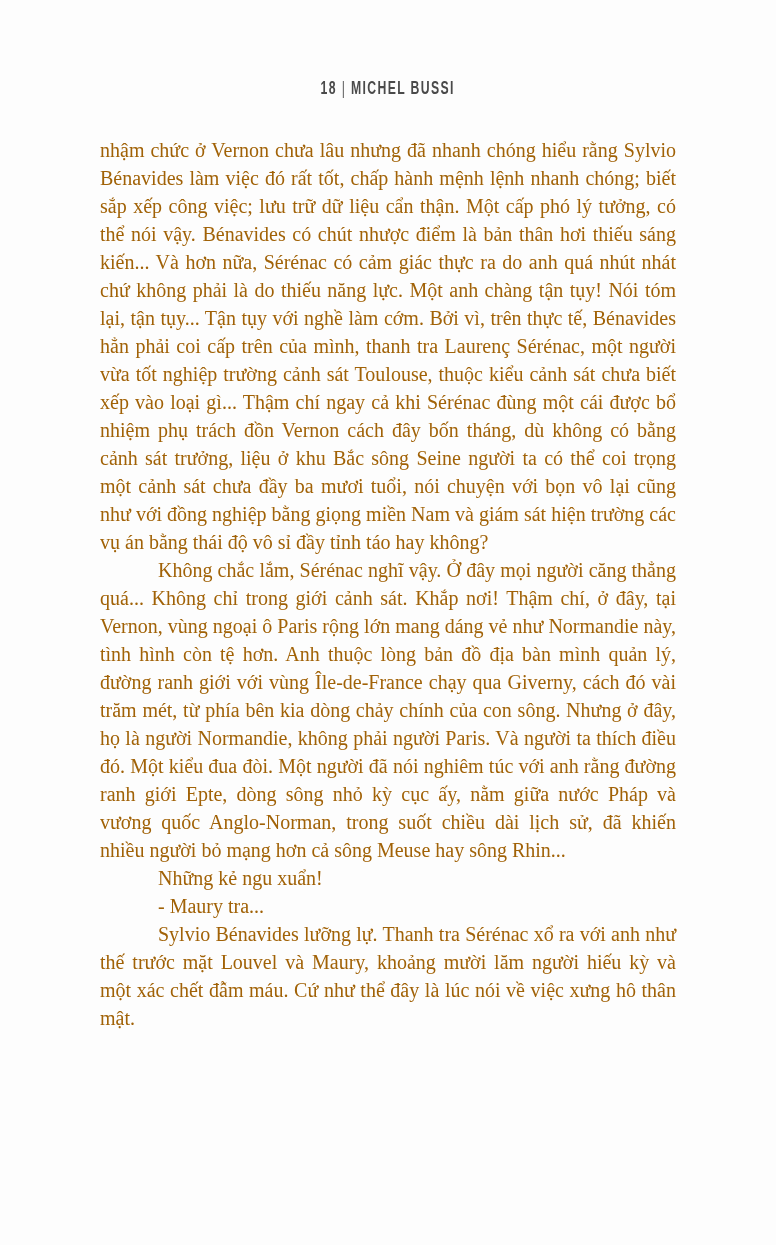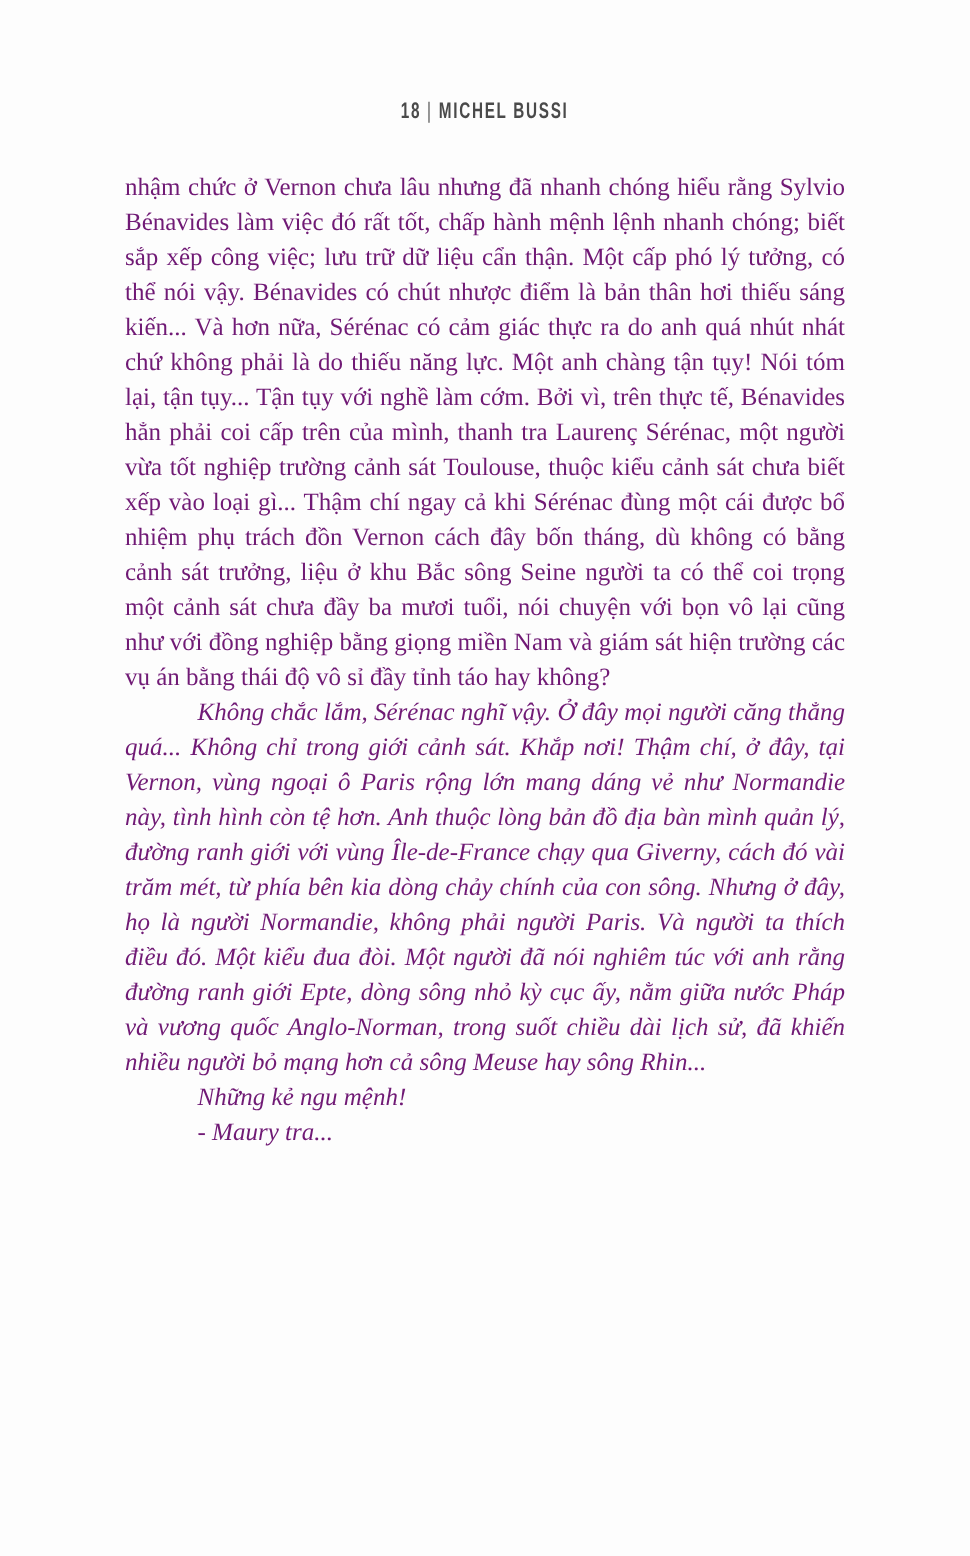--- a/index.html
+++ b/index.html
@@ -36,45 +36,45 @@
     transform: scaleX(0.68);
     transform-origin: center center;
   }
   .running-header .hdr-sep {
     font-weight: 400;
     padding: 0 7px;
     color: #5a5a5a;
   }
   .body-text {
     margin-top: 38px;
-    color: #701a75;
+    color: #a16207;
     font-size: 20px;
     line-height: 28px;
     text-align: justify;
   }
   .body-text p {
     margin: 0;
     padding: 0;
   }
   .body-text p.p-indent {
     text-indent: 58px;
-    font-style: italic;
   }
 </style>
 </head>
 <body>
 
 <div class="page">
 
   <div class="running-header">
     <span class="hdr-inner">
       <span>18</span><span class="hdr-sep">|</span><span>MICHEL BUSSI</span>
     </span>
   </div>
 
   <div class="body-text">
     <p class="p-flush">nhậm chức ở Vernon chưa lâu nhưng đã nhanh chóng hiểu rằng Sylvio Bénavides làm việc đó rất tốt, chấp hành mệnh lệnh nhanh chóng; biết sắp xếp công việc; lưu trữ dữ liệu cẩn thận. Một cấp phó lý tưởng, có thể nói vậy. Bénavides có chút nhược điểm là bản thân hơi thiếu sáng kiến... Và hơn nữa, Sérénac có cảm giác thực ra do anh quá nhút nhát chứ không phải là do thiếu năng lực. Một anh chàng tận tụy! Nói tóm lại, tận tụy... Tận tụy với nghề làm cớm. Bởi vì, trên thực tế, Bénavides hẳn phải coi cấp trên của mình, thanh tra Laurenç Sérénac, một người vừa tốt nghiệp trường cảnh sát Toulouse, thuộc kiểu cảnh sát chưa biết xếp vào loại gì... Thậm chí ngay cả khi Sérénac đùng một cái được bổ nhiệm phụ trách đồn Vernon cách đây bốn tháng, dù không có bằng cảnh sát trưởng, liệu ở khu Bắc sông Seine người ta có thể coi trọng một cảnh sát chưa đầy ba mươi tuổi, nói chuyện với bọn vô lại cũng như với đồng nghiệp bằng giọng miền Nam và giám sát hiện trường các vụ án bằng thái độ vô sỉ đầy tỉnh táo hay không?</p>
     <p class="p-indent">Không chắc lắm, Sérénac nghĩ vậy. Ở đây mọi người căng thẳng quá... Không chỉ trong giới cảnh sát. Khắp nơi! Thậm chí, ở đây, tại Vernon, vùng ngoại ô Paris rộng lớn mang dáng vẻ như Normandie này, tình hình còn tệ hơn. Anh thuộc lòng bản đồ địa bàn mình quản lý, đường ranh giới với vùng Île-de-France chạy qua Giverny, cách đó vài trăm mét, từ phía bên kia dòng chảy chính của con sông. Nhưng ở đây, họ là người Normandie, không phải người Paris. Và người ta thích điều đó. Một kiểu đua đòi. Một người đã nói nghiêm túc với anh rằng đường ranh giới Epte, dòng sông nhỏ kỳ cục ấy, nằm giữa nước Pháp và vương quốc Anglo-Norman, trong suốt chiều dài lịch sử, đã khiến nhiều người bỏ mạng hơn cả sông Meuse hay sông Rhin...</p>
-    <p class="p-indent">Những kẻ ngu mệnh!</p>
+    <p class="p-indent">Những kẻ ngu xuẩn!</p>
     <p class="p-indent">- Maury tra...</p>
+    <p class="p-indent">Sylvio Bénavides lưỡng lự. Thanh tra Sérénac xổ ra với anh như thế trước mặt Louvel và Maury, khoảng mười lăm người hiếu kỳ và một xác chết đẫm máu. Cứ như thể đây là lúc nói về việc xưng hô thân mật.</p>
   </div>
 
 </div>
 
 </body></html>

